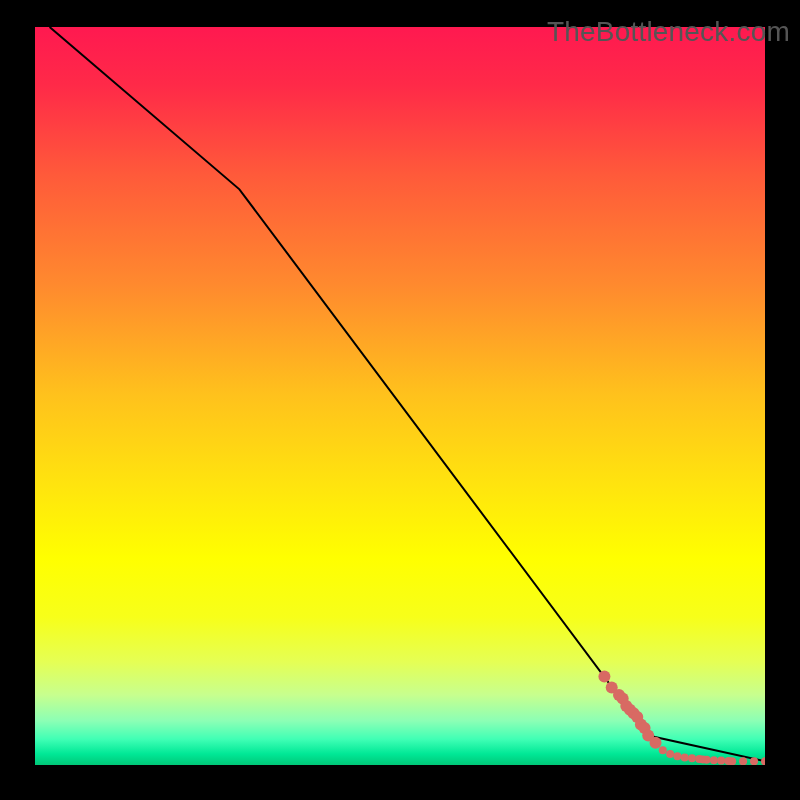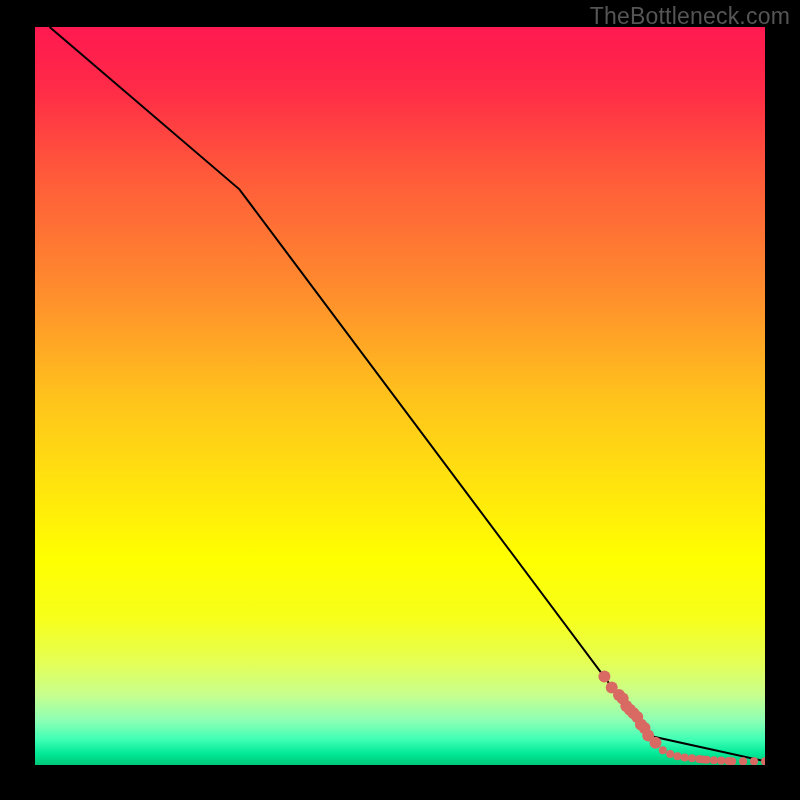--- a/index.html
+++ b/index.html
@@ -12,24 +12,24 @@
     overflow: hidden;
   }
   .frame {
     position: relative;
     width: 800px;
     height: 800px;
     background: #000;
   }
   .watermark {
     position: absolute;
-    top: 3px;
+    top: 16px;
     right: 10px;
     color: #555;
-    font-size: 23px;
+    font-size: 28px;
     font-weight: 500;
     letter-spacing: 0.2px;
     z-index: 5;
     user-select: none;
   }
   .plot {
     position: absolute;
     left: 35px;
     top: 27px;
     width: 730px;

